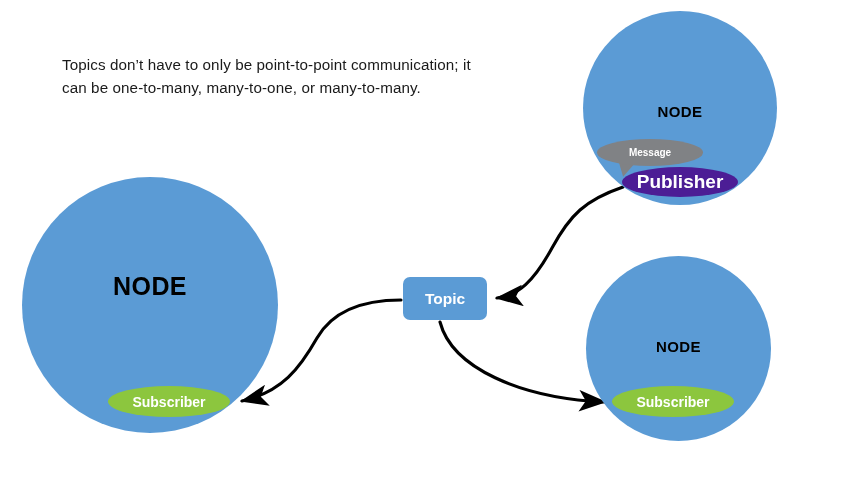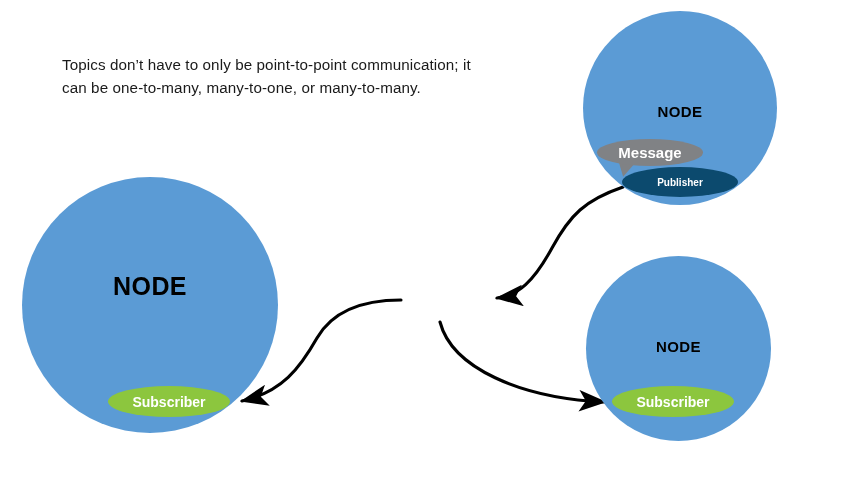--- a/index.html
+++ b/index.html
@@ -98,26 +98,26 @@
     justify-content: center;
     color: #ffffff;
     font-weight: bold;
     user-select: none;
   }
   .pill-subscriber {
     background: #8CC63E;
     font-size: 14px;
   }
   .pill-publisher {
-    background: #0c4a6e;
-    font-size: 10px;
+    background: #4c1d95;
+    font-size: 19px;
   }
   .pill-message {
     background: #808285;
-    font-size: 15px;
+    font-size: 10px;
   }
 
   #sub-left {
     left: 108px;
     top: 386px;
     width: 122px;
     height: 31px;
   }
   #sub-right {
     left: 612px;
@@ -199,14 +199,15 @@
   </div>
   <div id="message-tail"></div>
   <div class="pill pill-message" id="message-top">Message</div>
   <div class="pill pill-publisher" id="publisher-top">Publisher</div>
 
   <div class="node-circle" id="node-bottom-right">
     <div class="node-label">NODE</div>
   </div>
   <div class="pill pill-subscriber" id="sub-right">Subscriber</div>
 
+  <div id="topic-box">Topic</div>
 
 </div>
 
 </body></html>

